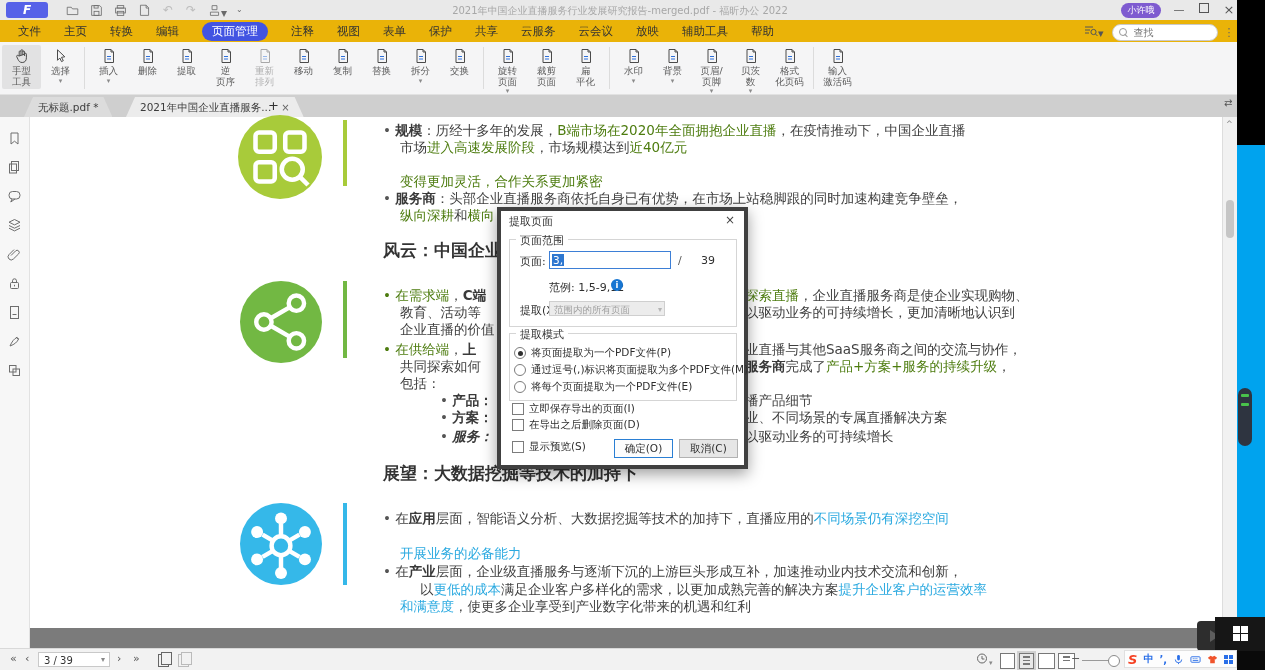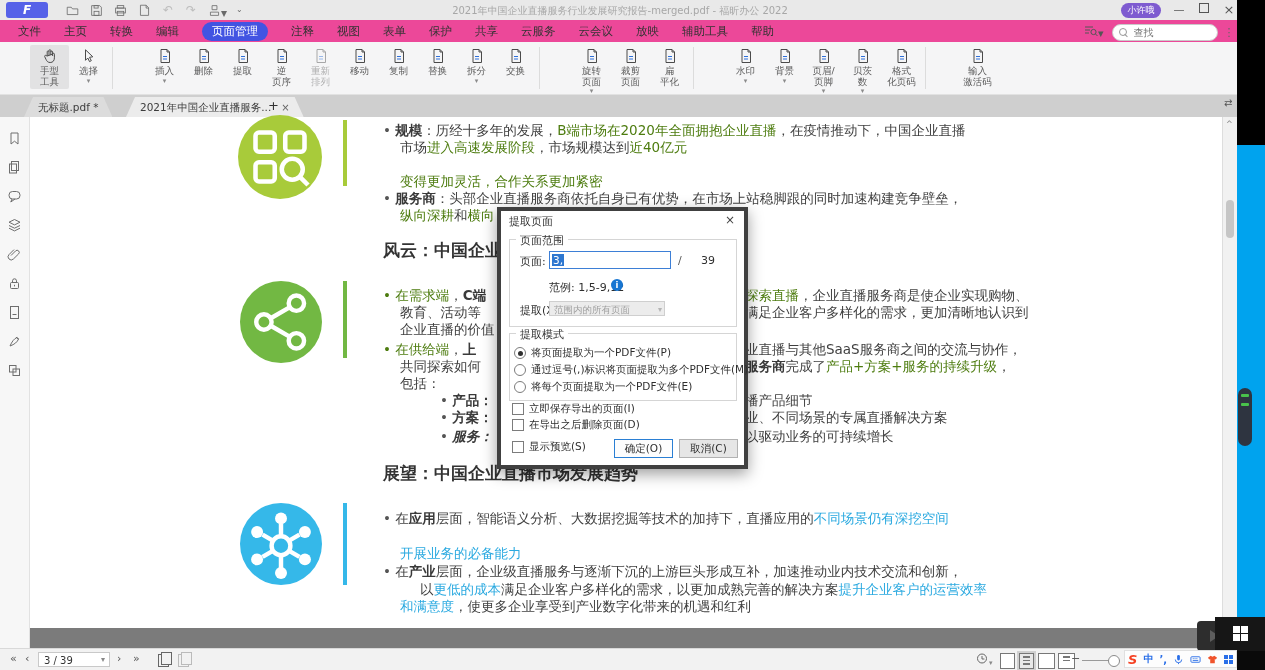--- a/index.html
+++ b/index.html
@@ -11,34 +11,34 @@
     font-weight:bold;font-style:italic;font-size:12px;text-align:center;line-height:16px;}
   .qa-ico{top:2px;height:16px;color:#6a6a6a;font-size:12px;line-height:16px;}
   .qa-ico svg{width:13px;height:13px;margin-top:1.5px;}
   .qa-disabled{color:#bdbdbd;}
   #win-title{left:200px;top:4px;width:840px;text-align:center;color:#a7a7a7;font-size:10px;}
   #user-badge{left:1121px;top:3px;width:40px;height:15px;background:#7e5bd0;border-radius:8px;color:#fff;
     font-size:9px;text-align:center;line-height:15px;}
   .win-btn{top:3px;width:22px;height:15px;text-align:center;color:#555;font-size:11px;line-height:14px;}
   #btn-max i{display:inline-block;width:8px;height:8px;border:1px solid #555;}
   
-  #menubar{left:0;top:20px;width:1237px;height:22px;background:#ec4899;display:flex;align-items:center;padding-left:18px;box-sizing:border-box;}
+  #menubar{left:0;top:20px;width:1237px;height:22px;background:#eab308;display:flex;align-items:center;padding-left:18px;box-sizing:border-box;}
   .menu-item{font-size:11.5px;color:#333;margin-right:23px;white-space:nowrap;}
   .menu-item.active{background:#4254e2;color:#fff;border-radius:10px;padding:2px 10px;}
   #menu-right{left:1084px;top:22px;height:20px;display:flex;align-items:center;}
   #find-replace-ico{color:#555;font-size:11px;margin-right:2px;}
   #search-box{width:92px;height:15px;border:1px solid #c9c9c9;border-radius:9px;background:#fff;display:flex;align-items:center;padding:0 6px;margin:0 6px;}
   #search-box input{border:none;outline:none;width:60px;font-size:10px;background:transparent;color:#444;font-family:inherit;}
   .mag{width:9px;height:9px;position:relative;margin-right:4px;}
   .mag::before{content:"";position:absolute;width:6px;height:6px;border:1px solid #999;border-radius:50%;}
   .mag::after{content:"";position:absolute;width:4px;height:1px;background:#999;transform:rotate(45deg);left:5px;top:7px;}
   
   #toolbar{left:0;top:42px;width:1237px;height:53px;background:#f5f5f6;border-bottom:1px solid #e2e2e2;
     display:flex;align-items:flex-start;padding:3px 2px 0 2px;box-sizing:border-box;}
-  .tb-group{display:flex;align-items:flex-start;margin-left:28px;}
+  .tb-group{display:flex;align-items:flex-start;}
   .tb-sep{width:1px;height:42px;background:#dcdcdc;margin:2px 4px 0 4px;}
   .tb-btn{display:flex;flex-direction:column;align-items:center;min-width:33px;padding:2px 3px;border-radius:2px;}
   .tb-btn.active{background:#e2e2e3;}
   .tb-btn.disabled{opacity:.45;}
   .tb-btn .ticon{height:18px;display:flex;align-items:center;}
   .tb-btn .ticon svg{width:16px;height:16px;}
   .tb-label{font-size:9.5px;color:#5a5a5a;line-height:10.5px;text-align:center;white-space:pre-line;margin-top:1px;}
   .tb-caret{font-size:7px;color:#8b8b8b;line-height:6px;margin-top:1px;}
   
   #tabbar{left:0;top:95px;width:1237px;height:22px;background:#cfcfcf;}
@@ -478,34 +478,34 @@
       <div class="accent-bar" style="left: 313px; top: 386px; height: 82px; background: rgb(53, 184, 233);"></div>
       <div class="doc-line" style="left: 353px; top: 5px;"><span class="sdim">•  </span><span class="sb2">规模</span><span>：历经十多年的发展，</span><span class="sg">B端市场在2020年全面拥抱企业直播</span><span>，在疫情推动下，中国企业直播</span></div>
       <div class="doc-line" style="left: 370px; top: 22px;"><span>市场</span><span class="sg">进入高速发展阶段</span><span>，市场规模达到</span><span class="sg">近40亿元</span></div>
       <div class="doc-line" style="left: 370px; top: 56px;"><span class="sg">变得更加灵活，合作关系更加紧密</span></div>
       <div class="doc-line" style="left: 353px; top: 73px;"><span class="sdim">•  </span><span class="sb2">服务商</span><span>：头部企业直播服务商依托自身已有优势，在市场上站稳脚跟的同时加速构建竞争壁垒，</span></div>
       <div class="doc-line" style="left: 370px; top: 90px;"><span class="sg">纵向深耕</span><span>和</span><span class="sg">横向</span></div>
       <div class="doc-line" style="left: 353px; top: 125px;"><span class="sh">风云：中国企业</span></div>
       <div class="doc-line" style="left: 353px; top: 170px;"><span class="sg">•  </span><span class="sg">在需求端</span><span>，</span><span class="sb2">C端</span></div>
       <div class="doc-line" style="left: 715px; top: 170px;"><span class="sg">探索直播</span><span>，企业直播服务商是使企业实现购物、</span></div>
       <div class="doc-line" style="left: 370px; top: 187px;"><span>教育、活动等</span></div>
-      <div class="doc-line" style="left: 715px; top: 187px;"><span>满足企业客户多样化的需求，更加清晰地认识到</span></div>
+      <div class="doc-line" style="left: 715px; top: 187px;"><span>以驱动业务的可持续增长，更加清晰地认识到</span></div>
       <div class="doc-line" style="left: 370px; top: 204px;"><span>企业直播的价值</span></div>
       <div class="doc-line" style="left: 353px; top: 224px;"><span class="sg">•  </span><span class="sg">在供给端</span><span>，</span><span class="sb2">上</span></div>
       <div class="doc-line" style="left: 715px; top: 224px;"><span>业直播与其他SaaS服务商之间的交流与协作，</span></div>
       <div class="doc-line" style="left: 370px; top: 241px;"><span>共同探索如何</span></div>
       <div class="doc-line" style="left: 715px; top: 241px;"><span class="sb2">服务商</span><span>完成了</span><span class="sg">产品+方案+服务的持续升级</span><span>，</span></div>
       <div class="doc-line" style="left: 370px; top: 258px;"><span>包括：</span></div>
       <div class="doc-line" style="left: 410px; top: 275px;"><span class="sdim">•  </span><span class="sb2">产品：</span></div>
       <div class="doc-line" style="left: 715px; top: 275px;"><span>播产品细节</span></div>
       <div class="doc-line" style="left: 410px; top: 292px;"><span class="sdim">•  </span><span class="sb2">方案：</span></div>
       <div class="doc-line" style="left: 715px; top: 292px;"><span>业、不同场景的专属直播解决方案</span></div>
       <div class="doc-line" style="left: 410px; top: 311px; font-style: italic;"><span class="sdim">•  </span><span class="sb2">服务：</span></div>
       <div class="doc-line" style="left: 715px; top: 311px;"><span>以驱动业务的可持续增长</span></div>
-      <div class="doc-line" style="left: 353px; top: 348px;"><span class="sh">展望：中国企业直播市场发展趋势</span></div>
+      <div class="doc-line" style="left: 353px; top: 348px;"><span class="sh">展望：大数据挖掘等技术的加持下</span></div>
       <div class="doc-line" style="left: 353px; top: 393px;"><span class="sdim">•  </span><span>在</span><span class="sb2">应用</span><span>层面，智能语义分析、大数据挖掘等技术的加持下，直播应用的</span><span class="sc">不同场景仍有深挖空间</span></div>
       <div class="doc-line" style="left: 370px; top: 428px;"><span class="sc">开展业务的必备能力</span></div>
       <div class="doc-line" style="left: 353px; top: 446px;"><span class="sdim">•  </span><span>在</span><span class="sb2">产业</span><span>层面，企业级直播服务与逐渐下沉的上游巨头形成互补，加速推动业内技术交流和创新，</span></div>
       <div class="doc-line" style="left: 390px; top: 464px;"><span>以</span><span class="sc">更低的成本</span><span>满足企业客户多样化的需求，以更加成熟完善的解决方案</span><span class="sc">提升企业客户的运营效率</span></div>
       <div class="doc-line" style="left: 370px; top: 481px;"><span class="sc">和满意度</span><span>，使更多企业享受到产业数字化带来的机遇和红利</span></div>
     </div>
   <div id="sidebar" class="abs">
       <span class="sb-ico" style="top: 14px;"><svg viewBox="0 0 15 15">
           <path d="M4 2h7v11l-3.5-2.8L4 13z"></path>
         </svg></span>

